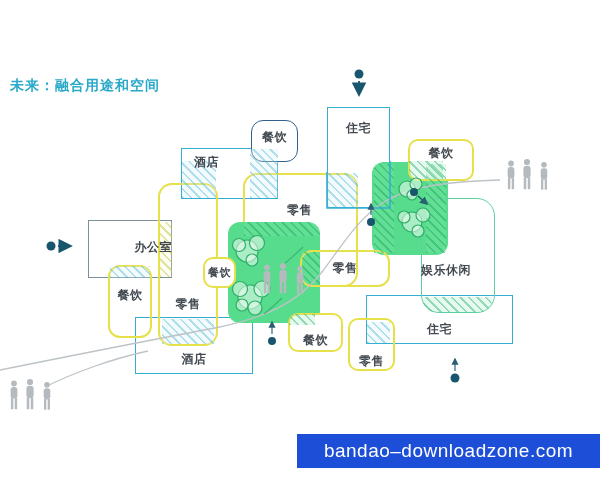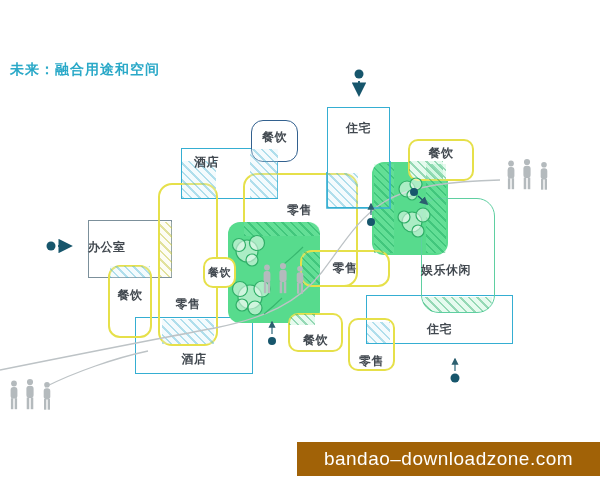--- a/index.html
+++ b/index.html
@@ -1,18 +1,18 @@
 <!DOCTYPE html>
 <html><head>
 <meta charset="utf-8">
 <style>
   html,body{margin:0;padding:0;background:#fff;}
   .canvas{position:relative;width:600px;height:480px;background:#ffffff;overflow:hidden;
           font-family:"Liberation Sans","DejaVu Sans",sans-serif;}
-  .title{position:absolute;left:10px;top:61px;font-size:14px;font-weight:bold;
+  .title{position:absolute;left:10px;top:77px;font-size:14px;font-weight:bold;
          color:#2BA9C8;letter-spacing:1px;z-index:9;}
   
   .bx{position:absolute;box-sizing:border-box;background:#fff;}
   .clear{background:transparent;}
   .cyan{border:1.6px solid #35AED2;}
   .navy{border:1.6px solid #33618F;border-radius:12px;}
   .gray{border:1.5px solid #7C909B;}
   .yellow{border:2px solid #E6E04A;border-radius:12px;}
   .mint{border:1.6px solid #5FCFA1;border-radius:18px;background:transparent;}
   .z2{z-index:2}.z3{z-index:3}.z5{z-index:5}
@@ -39,37 +39,37 @@
   .hc{background:repeating-linear-gradient(45deg,rgba(110,195,220,.55) 0 1.5px,rgba(215,240,248,.28) 1.5px 6px);}
   .hg{background:repeating-linear-gradient(45deg,rgba(44,178,108,.5) 0 1.5px,rgba(140,235,180,.22) 1.5px 6px);}
   .hy{background:repeating-linear-gradient(45deg,rgba(206,206,90,.6) 0 1.5px,rgba(246,246,205,.22) 1.5px 6px);}
   
   .lbl{position:absolute;z-index:8;font-size:12px;line-height:1;font-weight:600;
        color:#424950;letter-spacing:.5px;white-space:nowrap;}
   .lbl-residential-top{left:327px;top:122px;width:63px;text-align:center;}
   .lbl-dining-top{left:251px;top:131px;width:47px;text-align:center;}
   .lbl-hotel-top{left:194px;top:156px;}
   .lbl-dining-topright{left:408px;top:147px;width:66px;text-align:center;}
-  .lbl-office{left:88px;top:241px;width:84px;text-align:left;}
+  .lbl-office{left:88px;top:241px;width:84px;text-align:right;}
   .lbl-dining-left{left:108px;top:289px;width:44px;text-align:center;}
   .lbl-retail-left{left:158px;top:298px;width:60px;text-align:center;}
   .lbl-dining-small{left:203px;top:267px;width:33px;text-align:center;font-size:11px;}
   .lbl-retail-mid{left:287px;top:204px;}
   .lbl-retail-center{left:300px;top:262px;width:90px;text-align:center;}
   .lbl-dining-bottom{left:288px;top:334px;width:55px;text-align:center;}
   .lbl-retail-bottom{left:348px;top:355px;width:47px;text-align:center;}
   .lbl-hotel-bottom{left:135px;top:353px;width:118px;text-align:center;}
   .lbl-residential-bottom{left:366px;top:323px;width:147px;text-align:center;}
   .lbl-entertainment{left:421px;top:264px;width:74px;text-align:left;}
   
   .overlay{position:absolute;left:0;top:0;z-index:7;pointer-events:none;}
   
   .banner{position:absolute;left:297px;top:434px;width:303px;height:34px;z-index:9;
-          background:#a16207;color:#fff;display:flex;align-items:center;justify-content:center;
-          font-size:19px;letter-spacing:.5px;margin-top:8px;}
+          background:#1d4ed8;color:#fff;display:flex;align-items:center;justify-content:center;
+          font-size:19px;letter-spacing:.5px;}
 </style>
 </head>
 <body>
 
 <div class="canvas">
 
   <div class="title">未来：融合用途和空间</div>
 
   <div class="bx cyan z2 bx-residential-top"></div>
   <div class="bx cyan z2 bx-hotel-top"></div>

